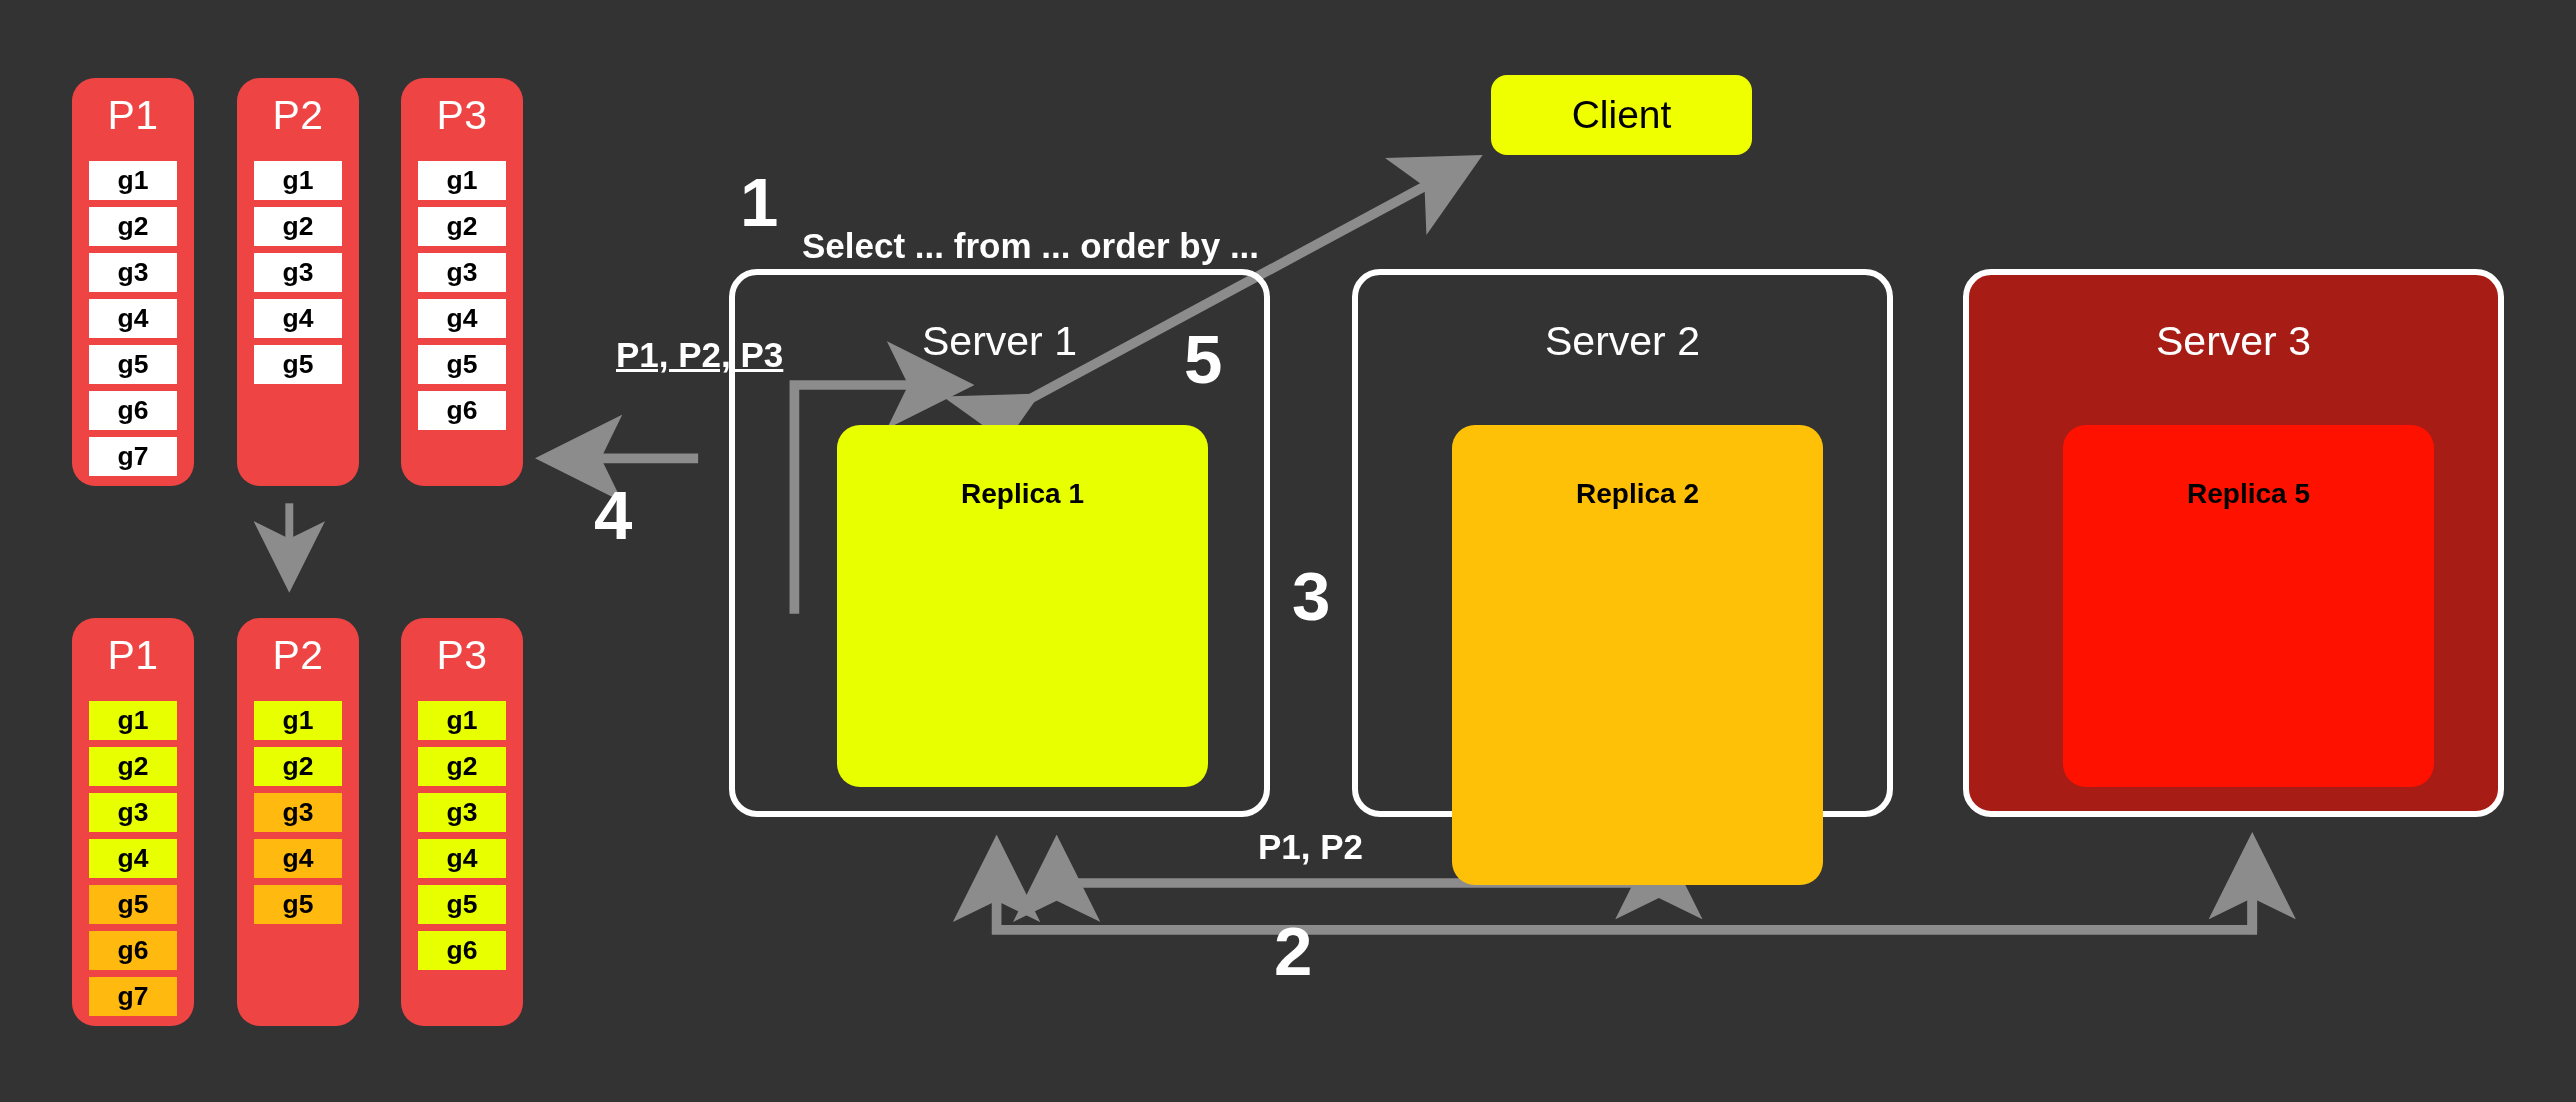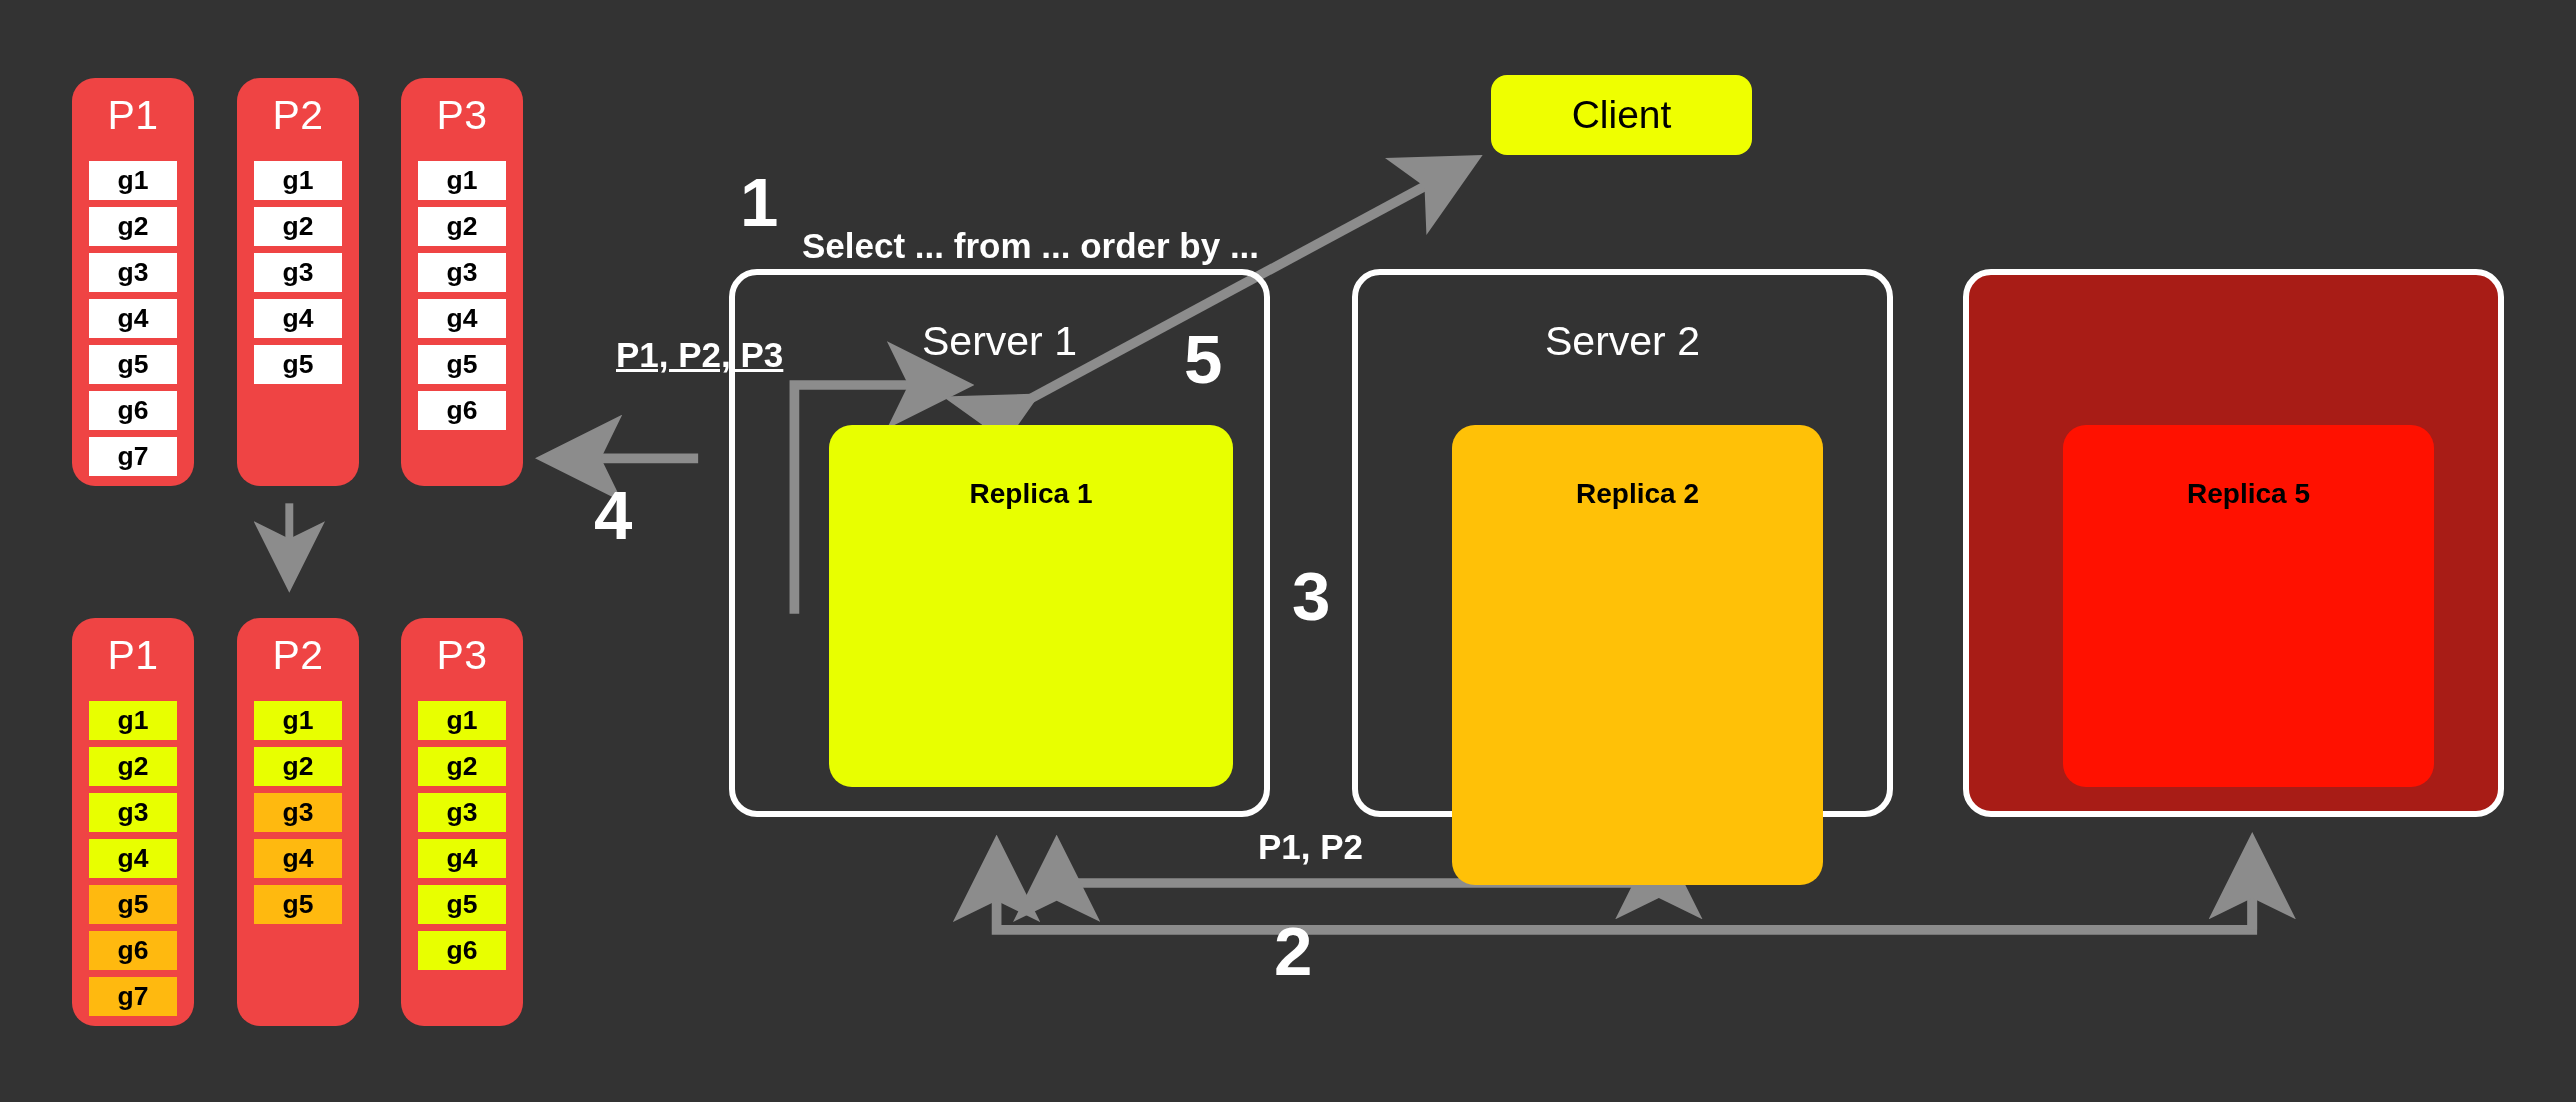--- a/index.html
+++ b/index.html
@@ -199,33 +199,34 @@
     <div class="pcell" style="top:267px;background:#E8FF00;">g5</div>
     <div class="pcell" style="top:313px;background:#E8FF00;">g6</div>
   </div>
 
   <div id="client-box">
     <div id="client-label">Client</div>
   </div>
 
   <div class="server" style="left:729px;top:269px;width:541px;height:548px;background:transparent;">
     <div class="server-title">Server 1</div>
-    <div class="replica" style="left:94px;top:150px;width:404px;height:362px;background:#E8FF00;">
+    <div class="replica" style="left:102px;top:150px;width:371px;height:362px;background:#E8FF00;">
       <div class="replica-label">Replica 1</div>
     </div>
   </div>
 
   <div class="server" style="left:1352px;top:269px;width:541px;height:548px;background:transparent;">
     <div class="server-title">Server 2</div>
     <div class="replica" style="left:94px;top:150px;width:371px;height:460px;background:#FFC107;">
       <div class="replica-label">Replica 2</div>
     </div>
   </div>
 
   <div class="server" style="left:1963px;top:269px;width:541px;height:548px;background:#A81C16;">
+    <div class="server-title">Server 3</div>
     <div class="replica" style="left:94px;top:150px;width:371px;height:362px;background:#FF1100;">
       <div class="replica-label">Replica 5</div>
     </div>
   </div>
 
   <div class="bignum" style="left:740px;top:168px;">1</div>
   <div class="txt" style="left:802px;top:180px;margin-top:48px;">Select ... from ... order by ...</div>
 
   <div class="bignum" style="left:1274px;top:917px;">2</div>
 

